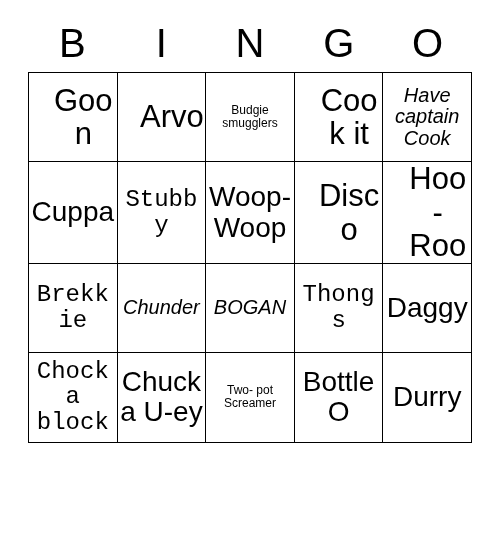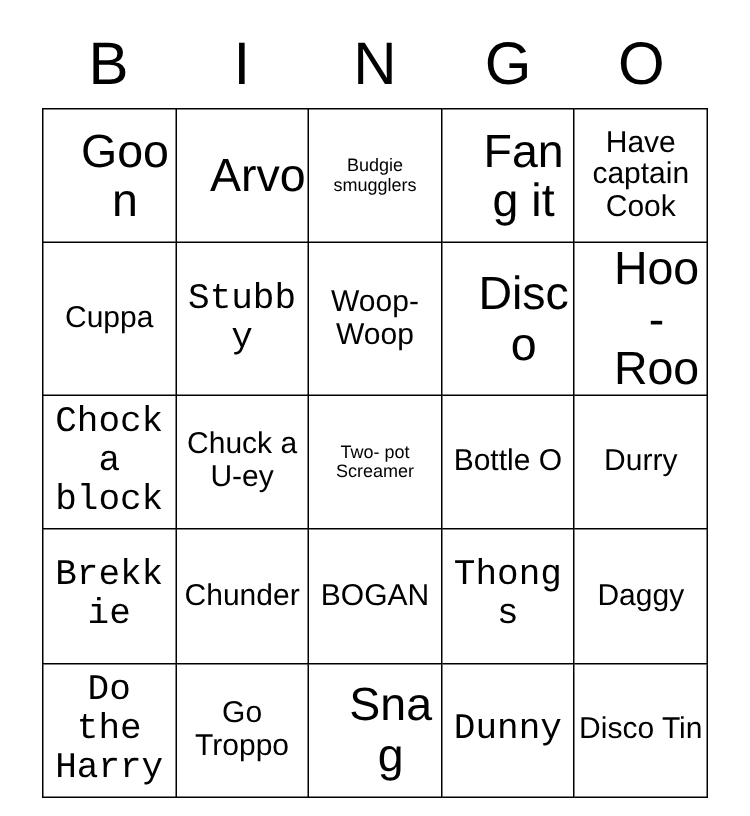--- a/index.html
+++ b/index.html
@@ -54,23 +54,23 @@
     overflow: hidden;
     word-wrap: break-word;
   }
   .cell-text {
     display: block;
     line-height: 1.08;
     font-weight: 400;
   }
   
   .fs-xl { font-size: 31px; padding-left: 21px; }
-  .fs-lg { font-size: 20px; }
+  .fs-lg { font-size: 28px; }
   .fs-md { font-size: 24px; font-family: Liberation Mono, monospace; }
-  .fs-sm { font-size: 20px; }
+  .fs-sm { font-size: 20px; font-style: italic; }
   .fs-xs { font-size: 12px; }
 </style>
 </head>
 <body>
 
 <div class="card">
 
   <div class="header-row">
     <div class="header-cell">B</div>
     <div class="header-cell">I</div>
@@ -85,21 +85,21 @@
         <td>
             <span class="cell-text fs-xl">Goon</span>
           </td>
         <td>
             <span class="cell-text fs-xl">Arvo</span>
           </td>
         <td>
             <span class="cell-text fs-xs">Budgie smugglers</span>
           </td>
         <td>
-            <span class="cell-text fs-xl">Fang it</span>
+            <span class="cell-text fs-xl">Cook it</span>
           </td>
         <td>
             <span class="cell-text fs-sm">Have captain Cook</span>
           </td>
       </tr>
       <tr>
         <td>
             <span class="cell-text fs-lg">Cuppa</span>
           </td>
         <td>
@@ -110,65 +110,48 @@
           </td>
         <td>
             <span class="cell-text fs-xl">Disco</span>
           </td>
         <td>
             <span class="cell-text fs-xl">Hoo-Roo</span>
           </td>
       </tr>
       <tr>
         <td>
-            <span class="cell-text fs-md">Chock a block</span>
-          </td>
-        <td>
-            <span class="cell-text fs-lg">Chuck a U-ey</span>
-          </td>
-        <td>
-            <span class="cell-text fs-xs">Two- pot Screamer</span>
-          </td>
-        <td>
-            <span class="cell-text fs-lg">Bottle O</span>
-          </td>
-        <td>
-            <span class="cell-text fs-lg">Durry</span>
-          </td>
-      </tr>
-      <tr>
-        <td>
             <span class="cell-text fs-md">Brekkie</span>
           </td>
         <td>
             <span class="cell-text fs-sm">Chunder</span>
           </td>
         <td>
             <span class="cell-text fs-sm">BOGAN</span>
           </td>
         <td>
             <span class="cell-text fs-md">Thongs</span>
           </td>
         <td>
             <span class="cell-text fs-lg">Daggy</span>
           </td>
       </tr>
       <tr>
         <td>
-            <span class="cell-text fs-md">Do the Harry</span>
+            <span class="cell-text fs-md">Chock a block</span>
           </td>
         <td>
-            <span class="cell-text fs-sm">Go Troppo</span>
+            <span class="cell-text fs-lg">Chuck a U-ey</span>
           </td>
         <td>
-            <span class="cell-text fs-xl">Snag</span>
+            <span class="cell-text fs-xs">Two- pot Screamer</span>
           </td>
         <td>
-            <span class="cell-text fs-md">Dunny</span>
+            <span class="cell-text fs-lg">Bottle O</span>
           </td>
         <td>
-            <span class="cell-text fs-lg">Disco Tin</span>
+            <span class="cell-text fs-lg">Durry</span>
           </td>
       </tr>
     </tbody>
   </table>
 
 </div>
 
 </body></html>

